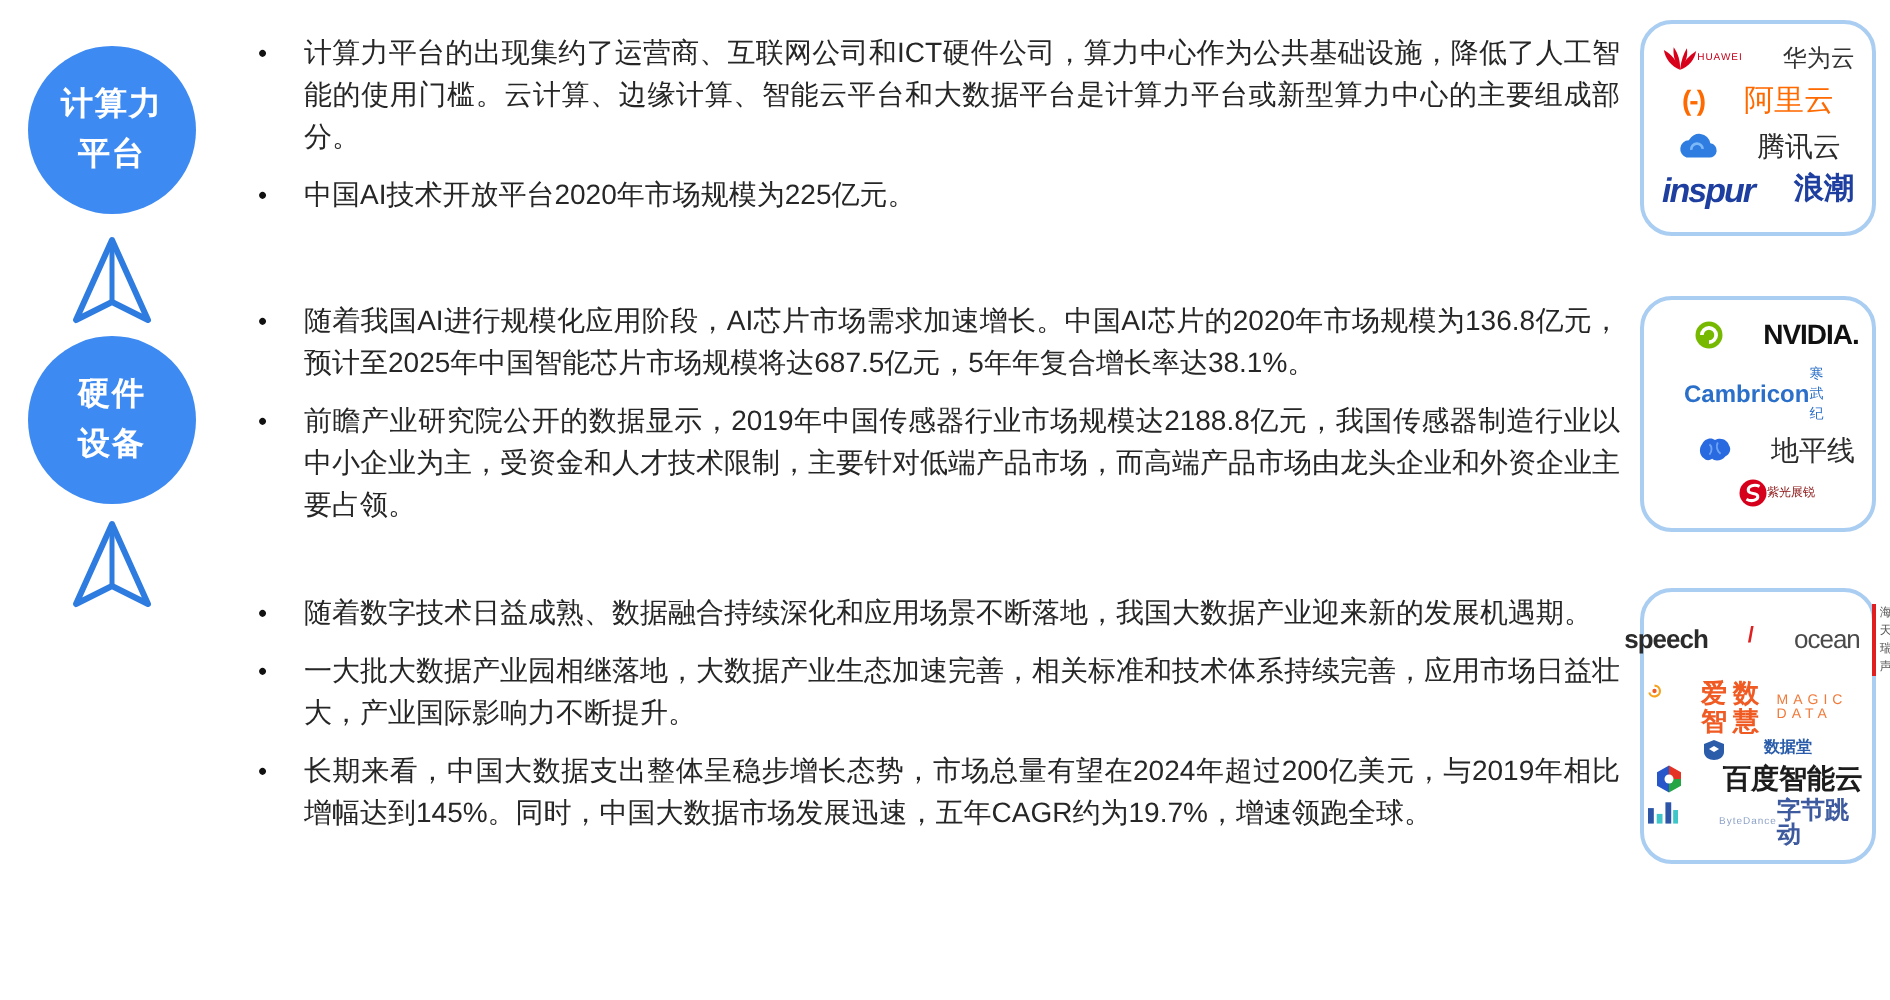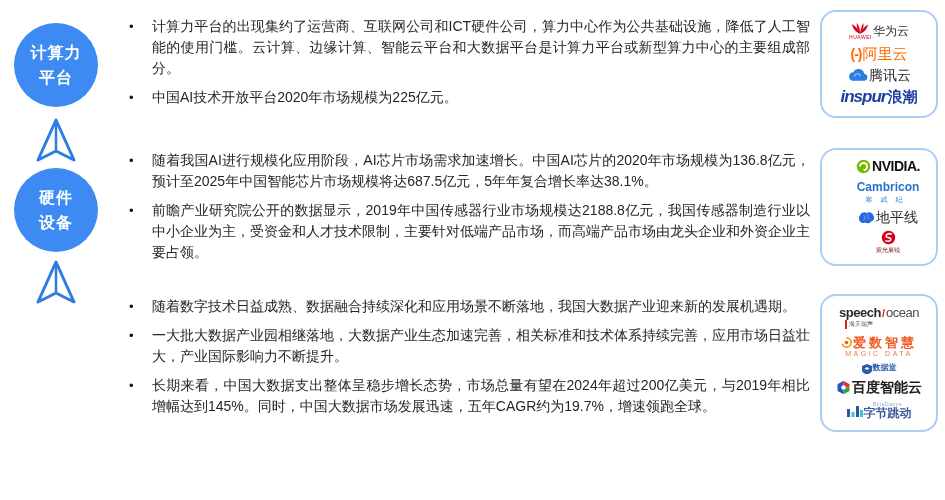--- a/index.html
+++ b/index.html
@@ -32,22 +32,22 @@
   
   .logo-box{
     position:absolute; left:820px; width:118px; background:#fff;
     border:2px solid #aacdf2; border-radius:16px;
     display:flex; flex-direction:column; align-items:center; justify-content:space-evenly;
     padding:4px 2px;
   }
   .logo-box.box1{ top:10px;  height:108px; }
   .logo-box.box2{ top:148px; height:118px;padding-left:20px; }
   .logo-box.box3{ top:294px; height:138px; }
-  .logo-row{ display:flex; align-items:center; justify-content:center; gap:1px; line-height:1.05; }
-  .logo-col{ display:flex; flex-direction:column; align-items:center; }
+  .logo-row{ display:flex; justify-content:center; gap:20px; line-height:1.05; }
+  .logo-col{ display:flex; flex-direction:row; align-items:center; }
   .huawei-cloud .cn{ font-size:12px; color:#333; }
   .huawei-cloud .sub{ font-size:5px; color:#c8001a; letter-spacing:.5px; }
   .ali .glyph{ font-size:14px; font-weight:bold; color:#ff6a00; letter-spacing:-1px; }
   .ali .cn{ font-size:15px; color:#ff6a00; }
   .tencent .cn{ font-size:14px; color:#2b2b2b; }
   .inspur .latin{ font-size:17px; font-weight:bold; font-style:italic; color:#1e3f9f; letter-spacing:-1px; }
   .inspur .cn{ font-size:15px; font-weight:bold; color:#1e3f9f; }
   .nvidia .latin{ font-size:14px; font-weight:bold; color:#111; letter-spacing:-0.5px; }
   .cambricon .latin{ font-size:12px; color:#2a6fc9; font-weight:bold; }
   .cambricon .cn{ font-size:7px; color:#2a6fc9; letter-spacing:8px; margin-top:1px; }

